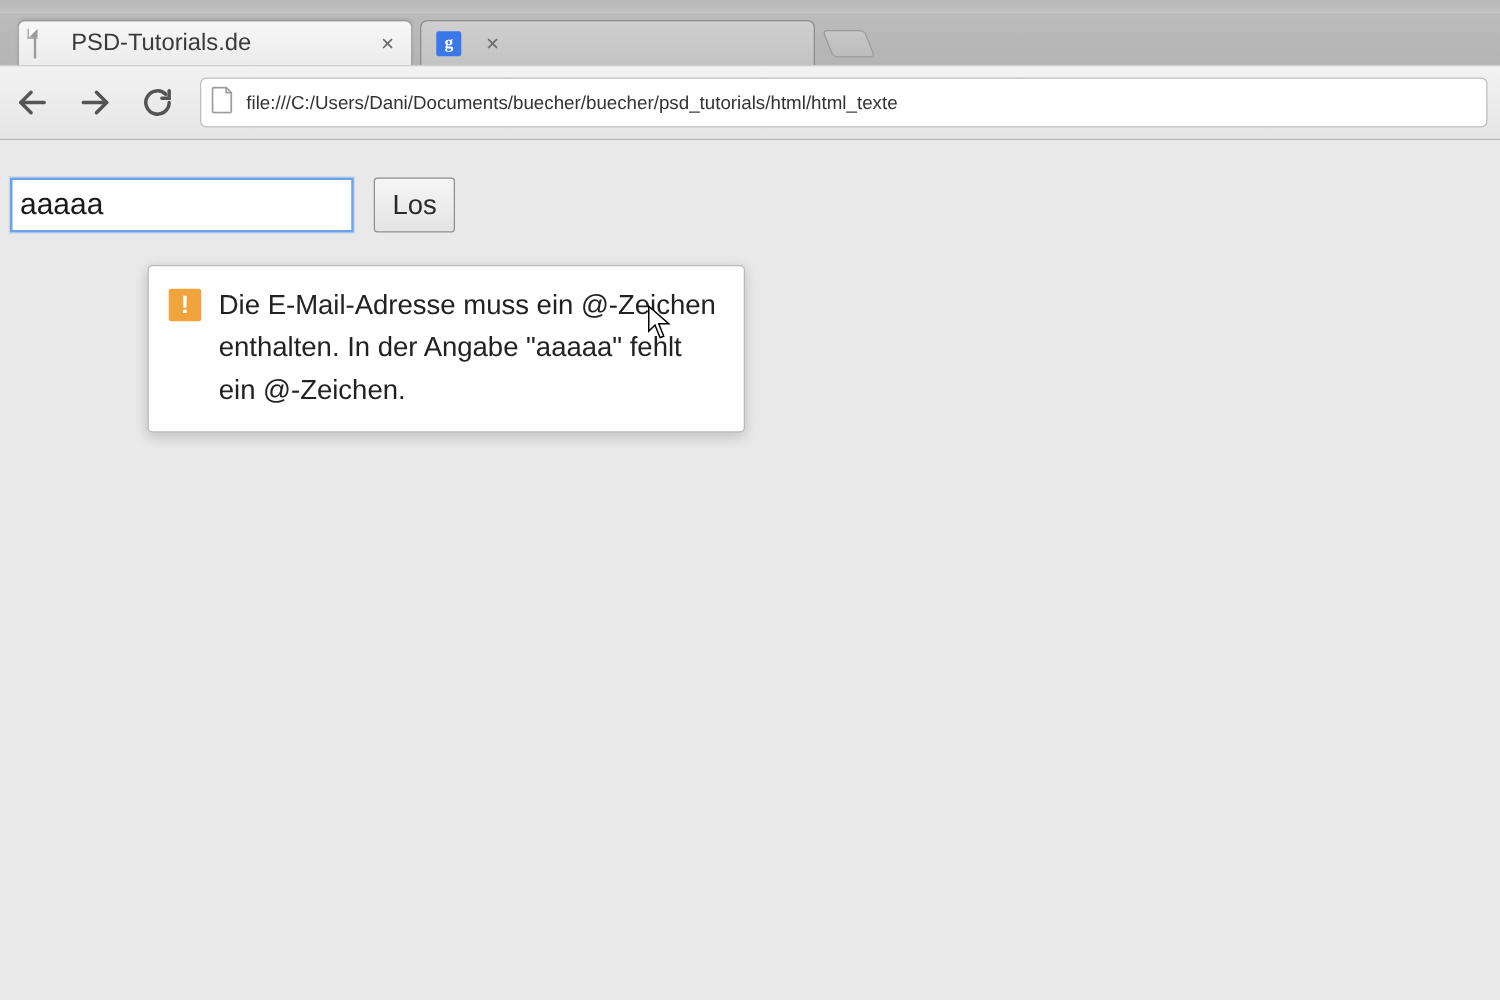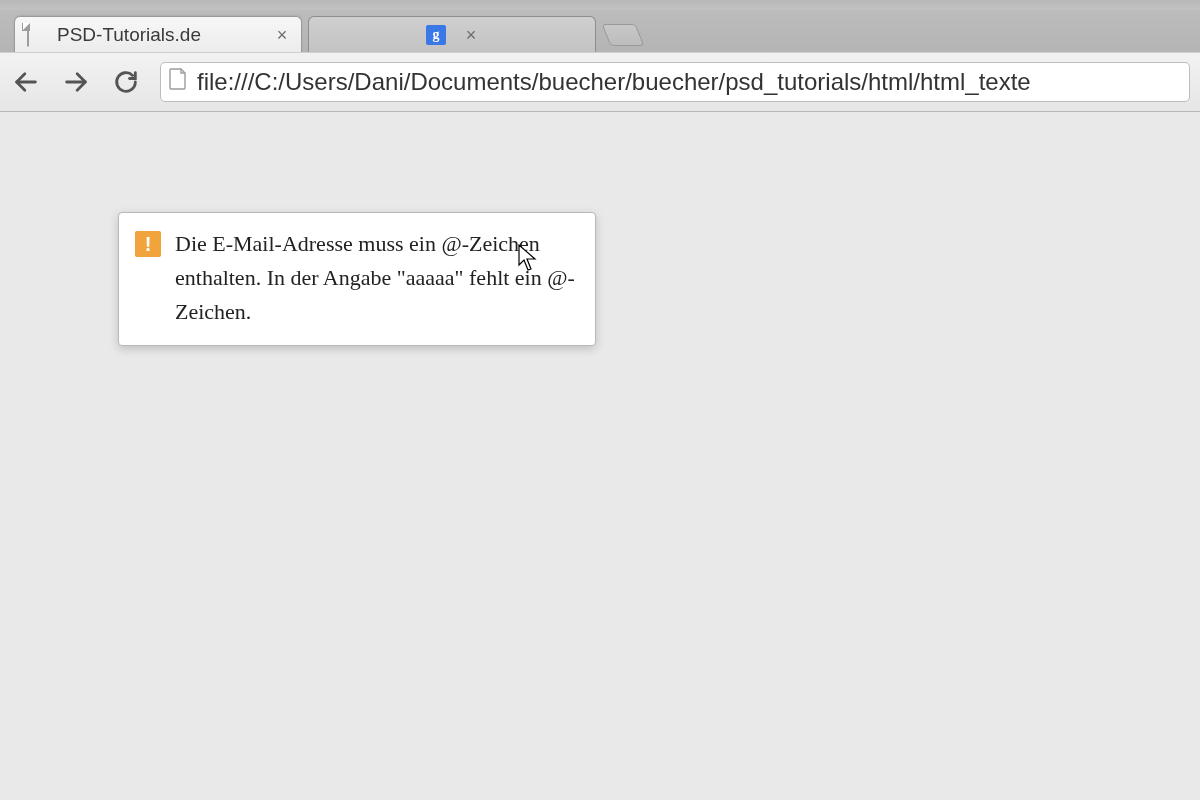--- a/index.html
+++ b/index.html
@@ -16,34 +16,33 @@
   .tabstrip {
     height: 42px;
     background: linear-gradient(#bcbcbc 0%, #b4b4b4 100%);
     display: flex;
     align-items: flex-end;
     padding-left: 14px;
     position: relative;
   }
   .tab {
     height: 36px;
-    width: 288px;
+    width: 316px;
     background: linear-gradient(#f7f7f7, #ececec);
     border: 1px solid #9a9a9a;
     border-bottom: none;
     border-radius: 6px 6px 0 0;
     display: flex;
     align-items: center;
     padding: 0 10px 0 12px;
     margin-right: 6px;
     position: relative;
     font-size: 19px;
     color: #3a3a3a;
     box-shadow: 0 -1px 2px rgba(0,0,0,0.08);
-    justify-content: center;
   }
   .tab.inactive {
     background: linear-gradient(#cfcfcf, #c3c3c3);
     color: #444;
     border-color: #8d8d8d;
     box-shadow: none;
     z-index: 1;
   }
   .tab.active { z-index: 3; }
   .tab .favicon {
@@ -88,21 +87,21 @@
   .nav-btn svg { width: 28px; height: 28px; }
   .omnibox {
     flex: 1 1 auto;
     height: 40px;
     background: #fff;
     border: 1px solid #bdbdbd;
     border-radius: 5px;
     display: flex;
     align-items: center;
     padding: 0 8px;
-    font-size: 24px;
+    font-size: 15px;
     color: #333;
     overflow: hidden;
     white-space: nowrap;
   }
   .omnibox .page-icon { margin-right: 10px; color: #888; }
   .omnibox .url { overflow: hidden; text-overflow: clip; }
 
   
   .page {
     background: #e9e9e9;
@@ -157,21 +156,21 @@
     flex: 0 0 auto;
     width: 26px; height: 26px;
     background: #f1a33c;
     border-radius: 2px;
     color: #fff;
     display: flex; align-items: center; justify-content: center;
     font-weight: bold;
     font-size: 20px;
     margin-top: 4px;
   }
-  .tooltip .msg { flex: 1 1 auto; font-family: Liberation Serif, serif; }
+  .tooltip .msg { flex: 1 1 auto; }
 
   
   .cursor {
     position: absolute;
     left: 518px; top: 132px;
     width: 20px; height: 28px;
     pointer-events: none;
     z-index: 50;
   }
 
@@ -247,20 +246,24 @@
       <svg width="18" height="22" viewBox="0 0 18 22">
           <path d="M2 1h10l4 4v15a1 1 0 0 1-1 1H2a1 1 0 0 1-1-1V2a1 1 0 0 1 1-1z" fill="#fff" stroke="#9c9c9c" stroke-width="1.4"></path>
           <path d="M12 1v4h4" fill="none" stroke="#9c9c9c" stroke-width="1.4"></path>
         </svg>
     </span>
     <span class="url">file:///C:/Users/Dani/Documents/buecher/buecher/psd_tutorials/html/html_texte</span>
   </div>
 </div>
 
 <div class="page">
+  <div class="form-row">
+    <input class="text-input" type="text" value="aaaaa" style="">
+    <button class="submit-btn">Los</button>
+  </div>
 
   <div class="tooltip">
     <div class="warn-icon">!</div>
     <div class="msg">Die E-Mail-Adresse muss ein @-Zeichen enthalten. In der Angabe "aaaaa" fehlt ein @-Zeichen.</div>
   </div>
 
   <svg class="cursor" viewBox="0 0 20 28">
     <path d="M1 1 L1 21 L6 16 L10 26 L13 25 L9 15 L17 15 Z" fill="#fff" stroke="#000" stroke-width="1.2"></path>
   </svg>
 </div>

